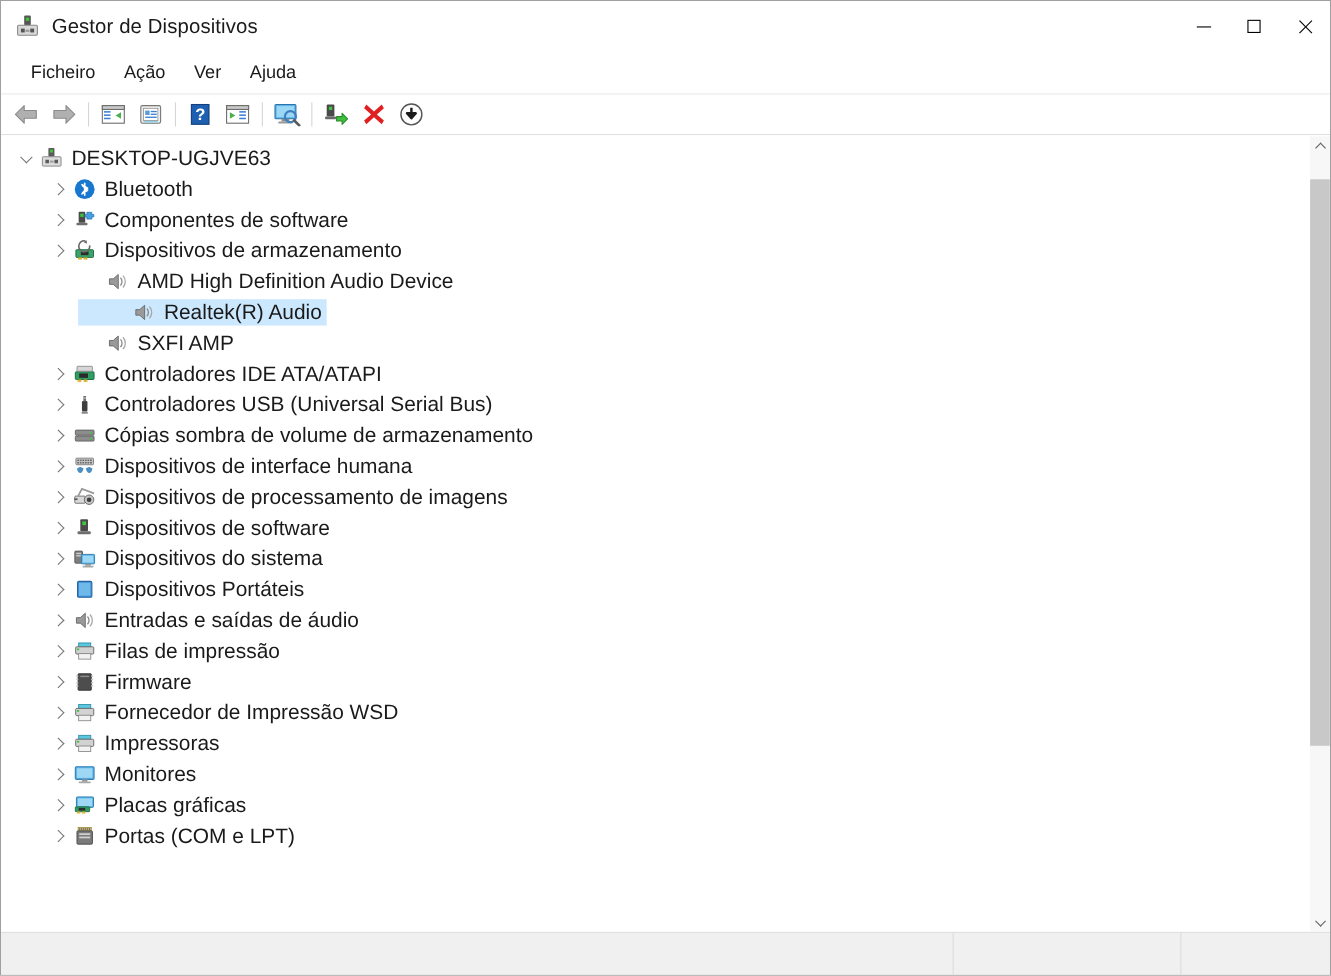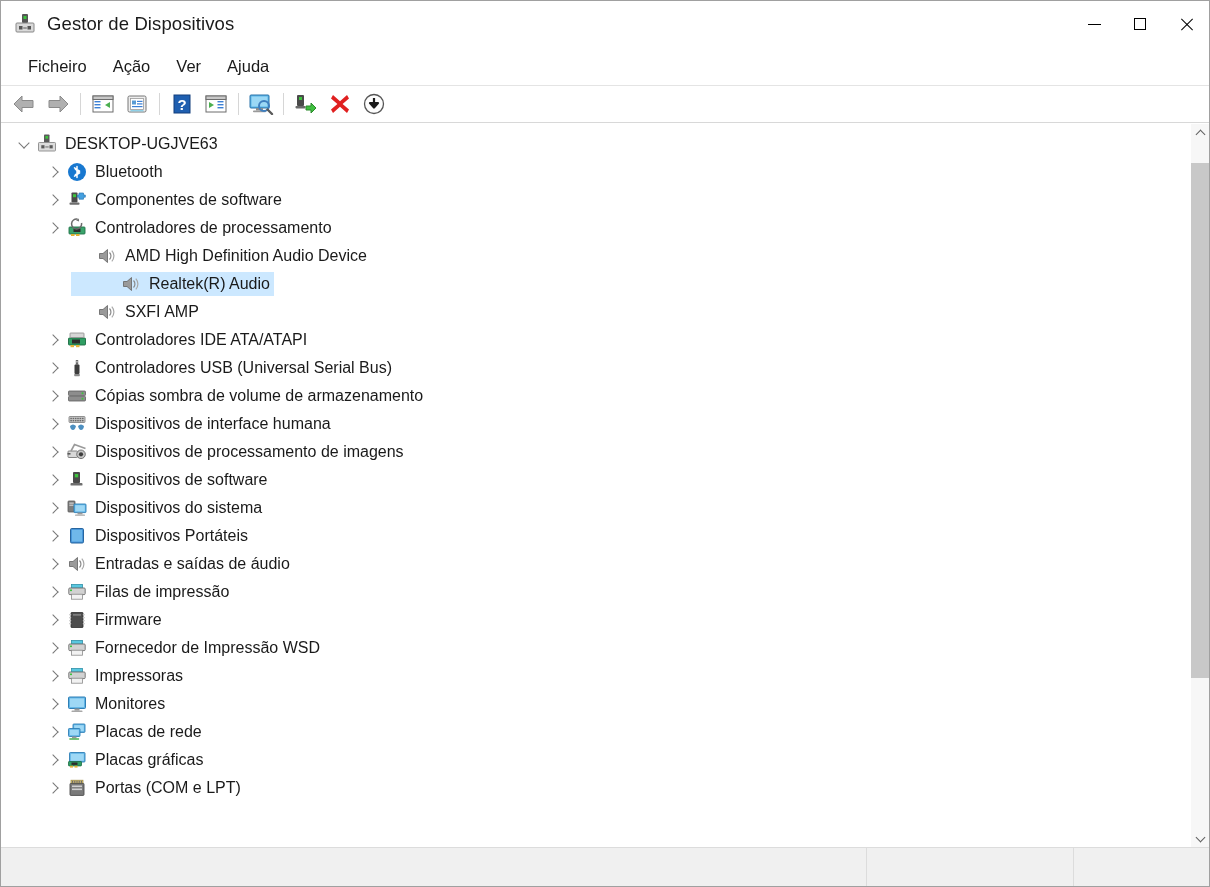--- a/index.html
+++ b/index.html
@@ -196,21 +196,21 @@
   .row-icon {
     width: 20px;
     min-width: 20px;
     height: 20px;
     margin-right: 8px;
     display: flex;
     align-items: center;
     justify-content: center;
   }
   .row-label {
-    font-size: 16px;
+    font-size: 19px;
     color: #1a1a1a;
     line-height: 1;
   }
 
   
   .scrollbar {
     width: 18px;
     min-width: 18px;
     background: #f7f7f7;
     border-left: 1px solid #ffffff;
@@ -494,21 +494,21 @@
               <div class="row-icon">
                 <svg width="20" height="20" viewBox="0 0 20 20">
                   <rect x="2" y="9" width="16" height="7" rx="0.8" fill="#3aa36b" stroke="#1f7347" stroke-width="0.9"></rect>
                   <rect x="4" y="16" width="3.5" height="2" fill="#e0b030"></rect>
                   <rect x="9" y="16" width="3.5" height="2" fill="#e0b030"></rect>
                   <rect x="6.5" y="10.5" width="7" height="3.5" fill="#2c2c2c"></rect>
                   <path d="M10.5 1 A5 5 0 1 0 14.5 5" stroke="#6a6a6a" stroke-width="1.5" fill="none"></path>
                   <path d="M11.8 0.5 L9 2.2 L12 3.6 Z" fill="#6a6a6a"></path>
                 </svg>
               </div>
-              <div class="row-label">Controladores de processamento</div>
+              <div class="row-label">Dispositivos de armazenamento</div>
             </div>
           </div>
           <div class="row">
             <div style="width: 70px; min-width: 70px;"></div>
             <div class="row-inner">
               <div class="expander"></div>
               <div class="row-icon">
                 <svg width="20" height="20" viewBox="0 0 20 20">
                   <path d="M2.5 7.5 L6 7.5 L10.5 3.5 L10.5 16.5 L6 12.5 L2.5 12.5 Z" fill="#9a9a9a" stroke="#6d6d6d" stroke-width="0.9" stroke-linejoin="round"></path>
                   <path d="M12.5 6.5 A5 5 0 0 1 12.5 13.5" stroke="#8a8a8a" stroke-width="1.2" fill="none"></path>
@@ -807,39 +807,20 @@
             </div>
           </div>
           <div class="row">
             <div style="width: 40px; min-width: 40px;"></div>
             <div class="row-inner">
               <div class="expander">
                 <div class="chev right"></div>
               </div>
               <div class="row-icon">
                 <svg width="20" height="20" viewBox="0 0 20 20">
-                  <rect x="6" y="2" width="12" height="8.4" rx="0.8" fill="#5fb4e6" stroke="#2f7fb5" stroke-width="0.9"></rect>
-                  <rect x="7.2" y="3.2" width="9.6" height="6" fill="#9ed8f5"></rect>
-                  <rect x="1.5" y="6.5" width="11.5" height="8" rx="0.8" fill="#5fb4e6" stroke="#2f7fb5" stroke-width="0.9"></rect>
-                  <rect x="2.8" y="7.8" width="9" height="5.4" fill="#9ed8f5"></rect>
-                  <rect x="5" y="14.5" width="4.5" height="1.9" fill="#9a9a9a"></rect>
-                  <rect x="2.2" y="16.2" width="10" height="1.5" rx="0.6" fill="#4caf50"></rect>
-                </svg>
-              </div>
-              <div class="row-label">Placas de rede</div>
-            </div>
-          </div>
-          <div class="row">
-            <div style="width: 40px; min-width: 40px;"></div>
-            <div class="row-inner">
-              <div class="expander">
-                <div class="chev right"></div>
-              </div>
-              <div class="row-icon">
-                <svg width="20" height="20" viewBox="0 0 20 20">
                   <rect x="2.5" y="2.5" width="15.5" height="9.5" rx="0.8" fill="#5fb4e6" stroke="#2f7fb5" stroke-width="0.9"></rect>
                   <rect x="3.8" y="3.8" width="13" height="7" fill="#9ed8f5"></rect>
                   <rect x="1.5" y="11.5" width="13" height="4.4" rx="0.6" fill="#2f9e63" stroke="#1c6b42" stroke-width="0.8"></rect>
                   <rect x="3" y="15.7" width="3" height="1.9" fill="#e2b43a"></rect>
                   <rect x="7.5" y="15.7" width="3" height="1.9" fill="#e2b43a"></rect>
                   <rect x="4.5" y="12.5" width="6" height="2.4" fill="#2b2b2b"></rect>
                 </svg>
               </div>
               <div class="row-label">Placas gráficas</div>
             </div>

